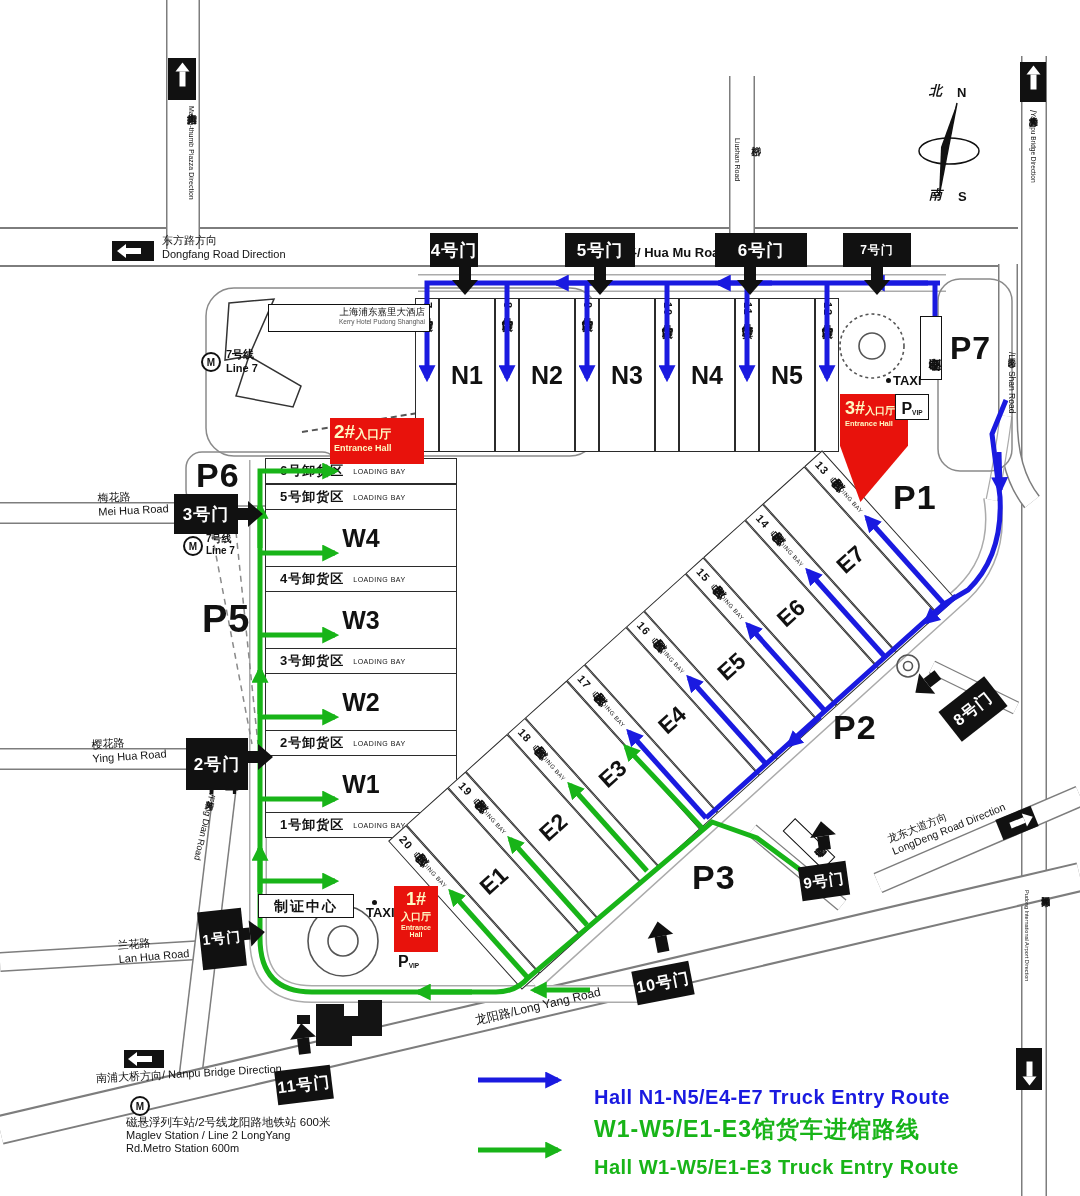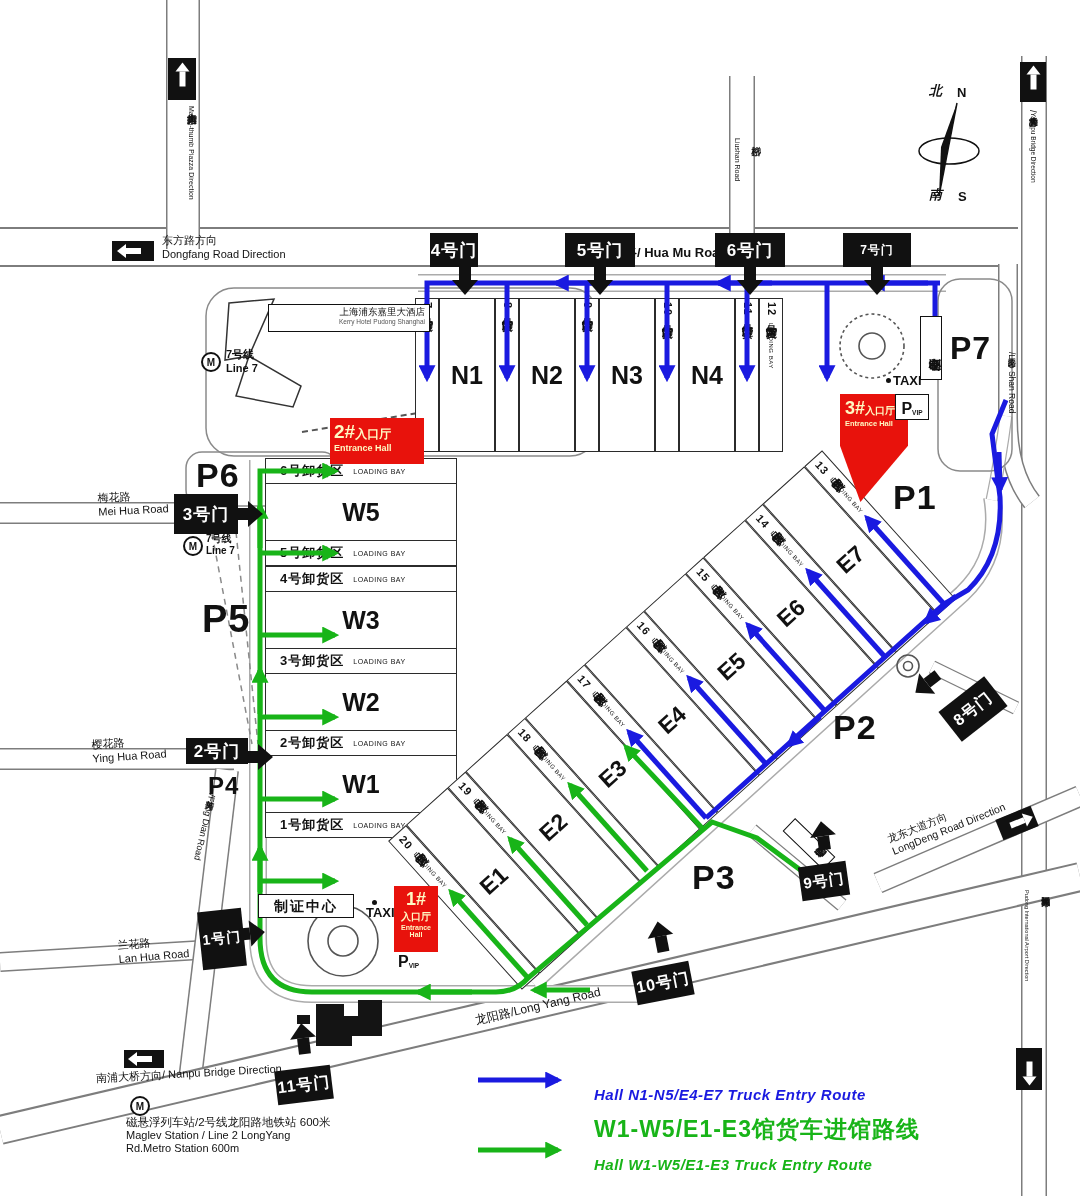--- a/index.html
+++ b/index.html
@@ -38,21 +38,21 @@
   .wb b{font-size:13px;letter-spacing:1px;}
   .wb i{font-style:normal;font-size:7px;margin-left:9px;letter-spacing:0.5px;}
   .wh{height:56px;box-sizing:border-box;border-left:1px solid #2b2b2b;border-right:1px solid #2b2b2b;background:#fff;display:flex;align-items:center;justify-content:center;font-size:25px;font-weight:bold;}
   .red{position:absolute;z-index:3;background:#e8120c;color:#fef9c3;font-weight:bold;}
   .bx{border:1.5px solid #111;background:#fff;box-sizing:border-box;}
   .metro{position:absolute;z-index:5;width:20px;height:20px;border:2.5px solid #111;border-radius:50%;box-sizing:border-box;display:flex;align-items:center;justify-content:center;background:#fff;}
   .metro::after{content:"M";font-size:10px;font-weight:bold;}
   .dot{position:absolute;z-index:5;width:5px;height:5px;background:#111;border-radius:50%;}
   .tblue{color:#1a1ae0;} .tgreen{color:#18b418;}
   .legcn{font-size:23px;font-weight:bold;letter-spacing:1px;}
-  .legen{font-size:15px;font-weight:bold;letter-spacing:0.5px;font-style:italic;}
+  .legen{font-size:20px;font-weight:bold;letter-spacing:0.5px;}
   .roadname{font-size:11px;line-height:1.25;}
   .pvip{position:absolute;z-index:5;display:flex;align-items:flex-end;font-weight:bold;}
   .pvip .pp{font-size:16px;line-height:1;} .pvip .vv{font-size:6.5px;line-height:1;margin-bottom:1px;}
 </style>
 </head>
 <body>
 
 <div id="map">
 
   <svg id="roads" class="layer" width="1080" height="1196" viewBox="0 0 1080 1196">
@@ -149,37 +149,40 @@
         <span class="cjkv">10号卸货区</span>
         <span class="latv">LOADING BAY</span>
       </div>
     <div class="nh">
         <span>N4</span>
       </div>
     <div class="nb">
         <span class="cjkv">11号卸货区</span>
         <span class="latv">LOADING BAY</span>
       </div>
+    <div class="nh">
+        <span>N5</span>
+      </div>
     <div class="nb">
         <span class="cjkv">12号卸货区</span>
         <span class="latv">LOADING BAY</span>
       </div>
   </div>
 
   <div class="wband">
     <div class="wb">
         <b>6号卸货区</b>
         <i>LOADING BAY</i>
       </div>
-    <div class="wh">
-        <span>W5</span>
-      </div>
     <div class="wb">
         <b>5号卸货区</b>
         <i>LOADING BAY</i>
+      </div>
+    <div class="wh">
+        <span>W4</span>
       </div>
     <div class="wb">
         <b>4号卸货区</b>
         <i>LOADING BAY</i>
       </div>
     <div class="wh">
         <span>W3</span>
       </div>
     <div class="wb">
         <b>3号卸货区</b>
@@ -309,34 +312,34 @@
   </svg>
 
   <div class="gate" style="left:430px;top:233px;width:48px;height:34px;font-size:17px;">
       <span>4号门</span>
     </div>
   <div class="st stD" style="left:459px;top:267px;width:12px;height:13px;"></div>
   <div class="gate" style="left:565px;top:233px;width:70px;height:34px;font-size:17px;">
       <span>5号门</span>
     </div>
   <div class="st stD" style="left:594px;top:267px;width:12px;height:13px;"></div>
-  <div class="gate" style="left:715px;top:233px;width:70px;height:34px;font-size:17px;text-align:center;">
+  <div class="gate" style="left:715px;top:233px;width:92px;height:34px;font-size:17px;text-align:center;">
       <span>6号门</span>
     </div>
   <div class="st stD" style="left:744px;top:267px;width:12px;height:13px;"></div>
   <div class="gate" style="left:843px;top:233px;width:68px;height:34px;font-size:12px;">
       <span>7号门</span>
     </div>
   <div class="st stD" style="left:871px;top:267px;width:12px;height:13px;"></div>
 
   <div class="gate" style="left:174px;top:494px;width:64px;height:40px;font-size:17px;">
       <span>3号门</span>
     </div>
   <div class="st stR" style="left:238px;top:508px;width:10px;height:12px;"></div>
-  <div class="gate" style="left:186px;top:738px;width:62px;height:26px;font-size:17px;">
+  <div class="gate" style="left:186px;top:738px;width:62px;height:52px;font-size:17px;">
       <span>2号门</span>
     </div>
   <div class="st stR" style="left:248px;top:751px;width:10px;height:12px;"></div>
   <div class="gate" style="left:200px;top:910px;width:40px;height:54px;font-size:14px;transform:rotate(-6deg);padding:2px;">
       <span>1号门</span>
     </div>
   <div class="st stR" style="left:240px;top:928px;width:10px;height:12px;transform:rotate(-6deg);"></div>
 
   <div class="gate" style="left:944px;top:690px;width:58px;height:38px;font-size:16px;transform:rotate(-38deg);">
       <span>8号门</span>

